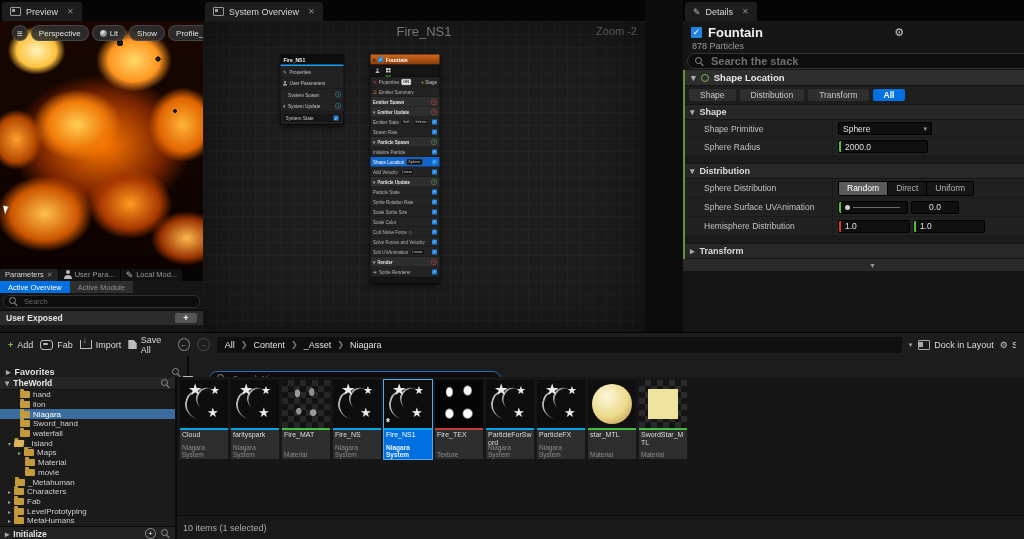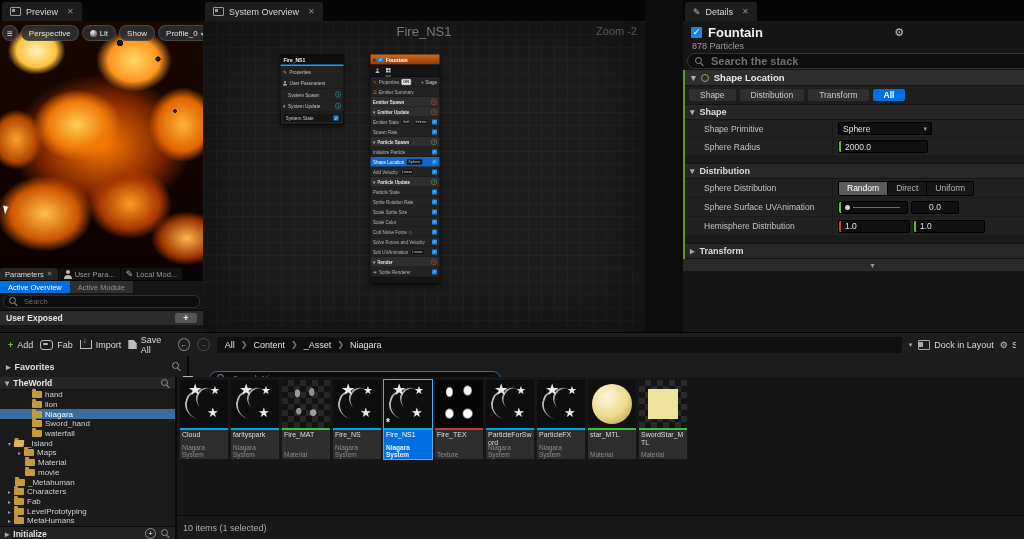--- a/index.html
+++ b/index.html
@@ -69,21 +69,21 @@
       radial-gradient(ellipse 36px 30px at 18% 12%,#fff3bd 0%,#ffc23d 55%,transparent 80%),
       radial-gradient(ellipse 46px 38px at 66% 16%,#ffd968 0%,#ff9520 55%,transparent 82%),
       radial-gradient(ellipse 40px 44px at 90% 42%,#ffb337 0%,#e06400 60%,transparent 85%),
       radial-gradient(ellipse 52px 42px at 38% 42%,#ffce54 0%,#f07a08 55%,transparent 84%),
       radial-gradient(ellipse 30px 34px at 8% 48%,#ff9e2c 0%,#b34700 65%,transparent 88%),
       radial-gradient(ellipse 56px 44px at 22% 78%,#ffc04a 0%,#cc5500 60%,transparent 86%),
       radial-gradient(ellipse 48px 40px at 64% 74%,#ff9a1f 0%,#a83800 62%,transparent 88%),
       radial-gradient(ellipse 40px 30px at 92% 88%,#ffb84d 0%,#993300 65%,transparent 90%),
       radial-gradient(ellipse 90px 70px at 50% 50%,#ff7a00 0%,#7a2400 70%,transparent 100%),
       linear-gradient(#190700,#0c0200);}
-  .pv-toolbar{position:absolute;left:2px;top:4px;display:flex;gap:3px;align-items:center;text-align:right;}
+  .pv-toolbar{position:absolute;left:12px;top:4px;display:flex;gap:3px;align-items:center;text-align:right;}
   .pill{background:rgba(45,45,45,.88);border:1px solid rgba(90,90,90,.6);border-radius:9px;height:14px;
         display:inline-flex;align-items:center;gap:3px;padding:0 7px;font-size:8px;color:#e2e2e2;}
   .pill.sq{padding:0 4px;border-radius:8px;}
 
   
   #overview{left:203px;top:0;width:442px;height:332px;background:#151515;}
   #overview .graph{position:absolute;left:0;top:21px;right:0;bottom:0;background-color:#1d1d1d;
     background-image:
       linear-gradient(#242424 1px,transparent 1px),linear-gradient(90deg,#242424 1px,transparent 1px),
       linear-gradient(#141414 1px,transparent 1px),linear-gradient(90deg,#141414 1px,transparent 1px);
@@ -155,56 +155,56 @@
   .seg>.on{background:#5a5a5a;color:#fff;}
   .slider{width:58px;}
   .slider .knob{width:5px;height:5px;border-radius:50%;background:#cfcfcf;flex:none;}
   .slider .track{height:1px;background:#6a6a6a;flex:1;margin:0 3px;}
   .dgap{height:7px;background:#1a1a1a;border-bottom:1px solid #141414;}
   .dexp{height:12px;background:#2a2a2a;display:flex;align-items:center;justify-content:center;font-size:8px;color:#999;}
   .dscroll{position:absolute;right:1px;top:70px;width:4px;height:110px;background:#3a3a3a;border-radius:2px;}
 
   
   #params{left:0;top:268px;width:203px;height:64px;background:#151515;}
-  .ptabs{display:flex;height:13px;background:#050505;align-items:flex-start;gap:1px;}
+  .ptabs{display:flex;height:13px;background:#050505;align-items:center;gap:1px;}
   .ptab{height:12px;background:#242424;display:flex;align-items:center;gap:3px;padding:0 5px;font-size:7.5px;color:#d5d5d5;border-radius:2px 2px 0 0;}
   .ptab.dim{background:#121212;color:#999;}
   .pmodes{display:flex;height:12px;}
   .pmode{font-size:7.5px;display:flex;align-items:center;padding:0 8px;}
   .pmode.on{background:#0070e0;color:#fff;}
   .pmode.off{background:#2e2e2e;color:#8f8f8f;}
   .psearch{margin:2px 3px;height:11px;background:#0d0d0d;border:1px solid #303030;border-radius:6px;display:flex;align-items:center;gap:4px;padding:0 5px;}
   .psearch input{background:transparent;border:0;outline:none;color:#ddd;font-size:7.5px;width:100%;font-family:inherit;}
   .psearch input::placeholder{color:#666;}
   .pexposed{height:14px;background:#2c2c2c;display:flex;align-items:center;padding:0 6px;font-size:8.5px;font-weight:bold;color:#e5e5e5;border-top:1px solid #0a0a0a;gap:39px;}
   .pexposed .plusbtn{margin-left:auto;background:#555;border-radius:2px;width:22px;height:10px;display:flex;align-items:center;justify-content:center;color:#fff;font-size:9px;line-height:9px;}
 
   
   #cbrowser{left:0;top:332px;width:1024px;height:207px;background:#1c1c1c;border-top:1px solid #000;}
   .cb-toolbar{position:absolute;left:0;top:0;right:0;height:23px;display:flex;align-items:center;gap:7px;padding:0 8px;background:#1d1d1d;border-bottom:1px solid #0d0d0d;font-size:9px;color:#d8d8d8;}
   .tbtn{display:inline-flex;align-items:center;gap:4px;}
   .crumbbar{height:16px;background:#0f0f0f;border-radius:2px;display:flex;align-items:center;gap:6px;padding:0 8px;width:712px;font-size:9px;color:#e0e0e0;}
   .crumbbar .sep{color:#777;font-size:8px;}
   .cb-right{margin-left:auto;display:inline-flex;align-items:center;gap:6px;white-space:nowrap;overflow:hidden;}
   .cb-filterrow{position:absolute;left:0;top:23px;right:0;height:21px;background:#1c1c1c;border-bottom:1px solid #0d0d0d;}
-  .favcell{position:absolute;left:0;top:0;width:175px;height:21px;border-right:2px solid #0a0a0a;display:flex;align-items:center;gap:4px;padding:0 6px;font-size:9px;font-weight:bold;color:#e0e0e0;}
+  .favcell{position:absolute;left:0;top:0;width:175px;height:21px;border-right:2px solid #0a0a0a;display:flex;align-items:flex-end;gap:4px;padding:0 6px;font-size:9px;font-weight:bold;color:#e0e0e0;}
   .favcell .i-mag{margin-left:auto;}
   .filtercell{position:absolute;left:177px;top:12px;right:0;height:21px;display:flex;align-items:center;gap:6px;padding-left:6px;}
   .nsearch{width:276px;height:14px;border:1px solid #2f6fad;border-radius:8px;background:#0d0d0d;display:flex;align-items:center;gap:5px;padding:0 7px;}
   .nsearch input{background:transparent;border:0;outline:none;color:#ddd;font-size:8.5px;width:100%;font-family:inherit;}
   .nsearch input::placeholder{color:#777;}
   .nsearch .chev{margin-left:auto;color:#999;font-size:7px;}
   .cb-body{position:absolute;left:0;top:44px;right:0;bottom:0;}
   .tree{position:absolute;left:0;top:0;width:175px;bottom:0;background:#1b1b1b;border-right:2px solid #0a0a0a;overflow:hidden;}
   .theworld{height:12px;background:#262626;display:flex;align-items:center;gap:4px;padding:0 5px;font-size:8.5px;font-weight:bold;color:#e8e8e8;border-bottom:1px solid #111;}
   .theworld .i-mag{margin-left:auto;}
   .trow{height:9.7px;display:flex;align-items:center;gap:3px;font-size:8px;color:#cfcfcf;white-space:nowrap;}
   .trow .i-caret-r::before,.trow .i-caret-d::before{font-size:6px;color:#999;}
   .trow.sel{background:#3b6c9e;color:#fff;}
-  .p20{padding-left:32px;}.p8{padding-left:8px;}.p15{padding-left:15px;}.p18{padding-left:18px;}.p25{padding-left:25px;}
+  .p20{padding-left:20px;}.p8{padding-left:8px;}.p15{padding-left:15px;}.p18{padding-left:18px;}.p25{padding-left:25px;}
   .collections{position:absolute;left:0;bottom:0;right:0;height:13px;background:#222;border-top:1px solid #0c0c0c;display:flex;align-items:center;gap:4px;padding:0 5px;font-size:8.5px;font-weight:bold;color:#e0e0e0;}
   .collections .rt{margin-left:auto;display:inline-flex;gap:5px;align-items:center;}
   .i-pluscirc{width:9px;height:9px;border:1px solid #8f8f8f;border-radius:50%;display:inline-flex;align-items:center;justify-content:center;font-size:7px;color:#bbb;}
   .i-pluscirc::before{content:"+";}
   .assets{position:absolute;left:177px;top:0;right:0;height:139px;background:#161616;display:flex;gap:3px;padding:3px;align-items:flex-start;}
   .tile{width:48px;flex:none;position:relative;}
   .thumb{width:48px;height:48px;background:#0d0d0d;position:relative;overflow:hidden;}
   .cbar{height:2px;}
   .tlabelbox{background:#2e2e2e;height:27px;padding:1px 2px;overflow:hidden;}
   .tname{font-size:7px;color:#ddd;line-height:8px;word-break:break-all;}

